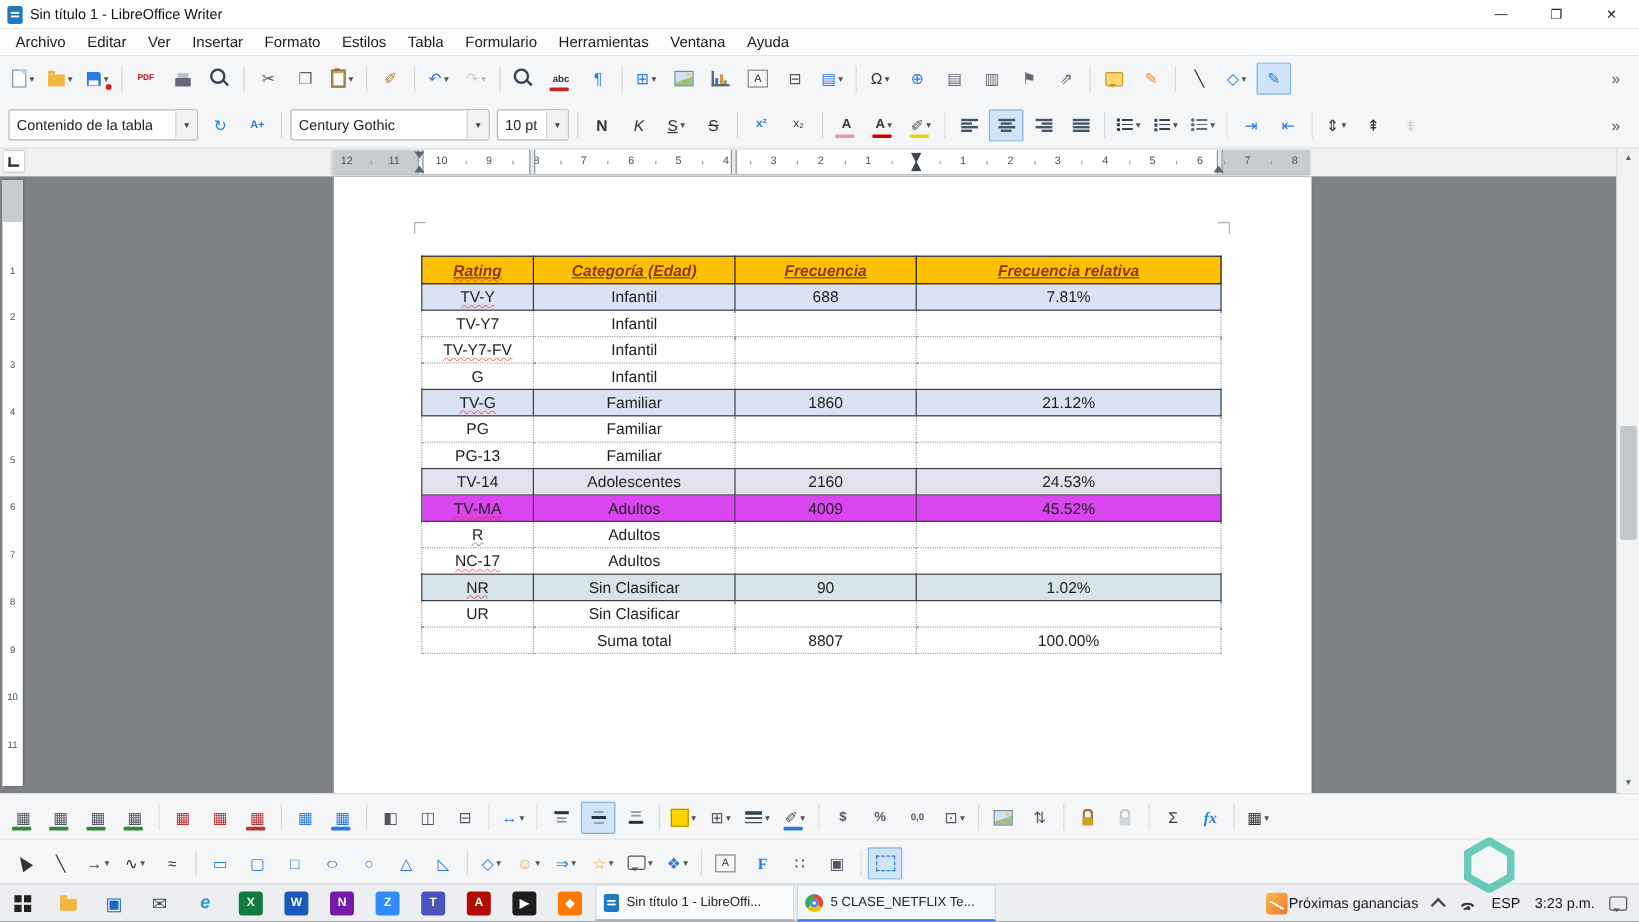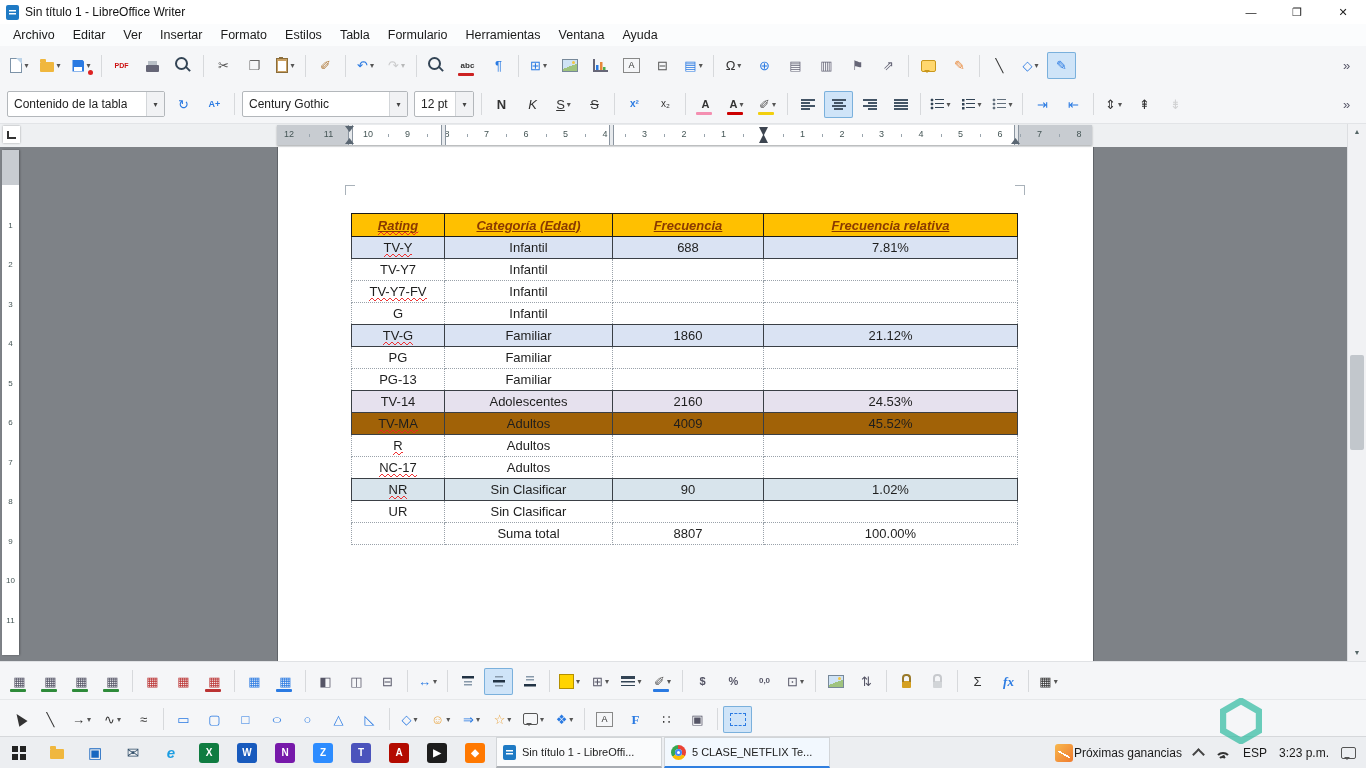--- a/index.html
+++ b/index.html
@@ -308,21 +308,21 @@
     </div>
     <div class="tbtn">
       <span class="icn" style="color: rgb(42, 122, 226); font-size: 9px; font-weight: bold;">A+</span>
     </div>
     <div class="tsep"></div>
     <div class="combo" style="width: 158px;">
       <span class="combo-v">Century Gothic</span>
       <span class="combo-a">▾</span>
     </div>
     <div class="combo" style="width: 52px;">
-      <span class="combo-v">12 pt</span>
+      <span class="combo-v">10 pt</span>
       <span class="combo-a">▾</span>
     </div>
     <div class="tsep"></div>
     <div class="tbtn">
       <span class="icn fb">N</span>
     </div>
     <div class="tbtn">
       <span class="icn fi">K</span>
     </div>
     <div class="tbtn">
@@ -534,21 +534,21 @@
             <td><span>Familiar</span></td>
             <td><span></span></td>
             <td><span></span></td>
           </tr>
           <tr class="hl" style="background-color: rgb(230, 225, 238);">
             <td><span>TV-14</span></td>
             <td><span>Adolescentes</span></td>
             <td><span>2160</span></td>
             <td><span>24.53%</span></td>
           </tr>
-          <tr class="hl" style="background-color: #a16207;">
+          <tr class="hl" style="background-color: #d946ef;">
             <td><span class="wavy">TV-MA</span></td>
             <td><span>Adultos</span></td>
             <td><span>4009</span></td>
             <td><span>45.52%</span></td>
           </tr>
           <tr>
             <td><span class="wavy">R</span></td>
             <td><span>Adultos</span></td>
             <td><span></span></td>
             <td><span></span></td>

